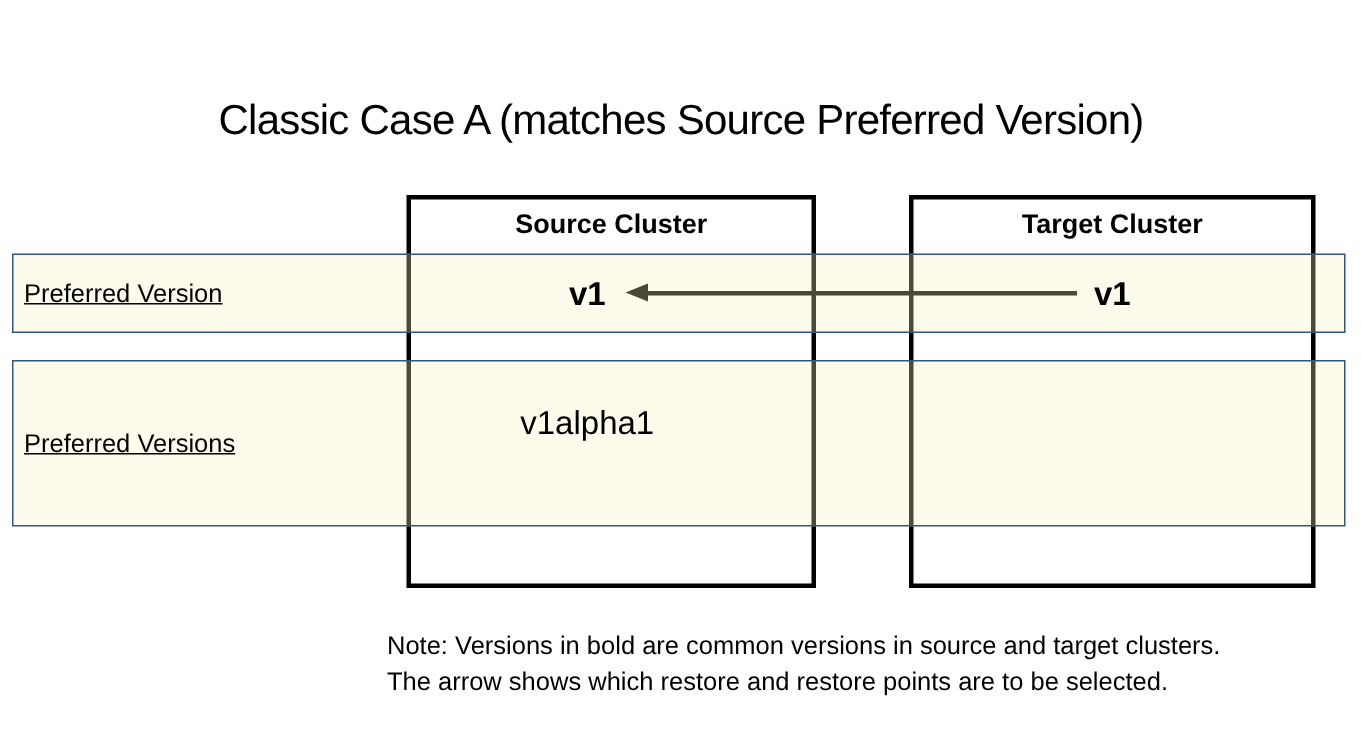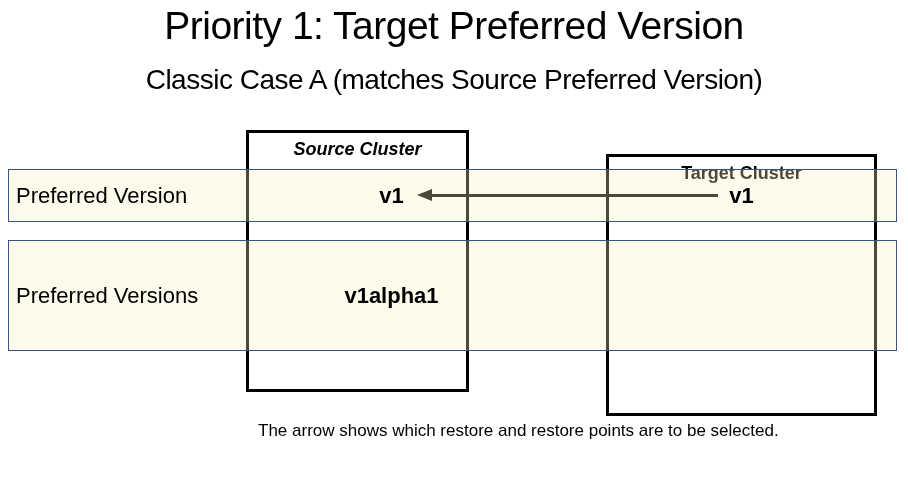--- a/index.html
+++ b/index.html
@@ -36,22 +36,22 @@
   }
   .cluster-box {
     position: absolute;
     top: 130px;
     height: 262px;
     border: 3px solid var(--box_border, #000000);
     box-sizing: border-box;
     background: transparent;
     z-index: 1;
   }
-  .cluster-box.source { left: 246px; width: 223px; font-style: italic; }
-  .cluster-box.target { left: 606px; width: 271px; margin-top: 24px; }
+  .cluster-box.source { left: 271px; width: 273px; }
+  .cluster-box.target { left: 606px; width: 271px; }
   .cluster-header {
     margin-top: 5px;
     text-align: center;
     font-size: 18px;
     font-weight: 700;
     line-height: 22px;
   }
   .band {
     position: absolute;
     left: 8px;
@@ -59,38 +59,39 @@
     background: rgba(248, 242, 190, 0.30); 
     border: 1px solid var(--band_border, #355580);
     box-sizing: border-box;
     z-index: 2;
   }
   .band.preferred { top: 169px; height: 53px; }
   .band.supported { top: 240px; height: 111px; }
   .row-label {
     position: absolute;
     left: 16px;
-    font-size: 22px;
+    font-size: 17px;
     z-index: 3;
     white-space: nowrap;
+    text-decoration: underline;
   }
   .row-label.preferred { top: 169px; height: 53px; line-height: 53px; }
   .row-label.supported { top: 240px; height: 111px; line-height: 111px; }
   .cell {
     position: absolute;
     text-align: center;
     font-size: 22px;
     line-height: 20px;
     z-index: 3;
     white-space: nowrap;
   }
   .cell.src { left: 255px; width: 273px; }
   .cell.tgt { left: 606px; width: 271px; }
   .cell.pref { top: 186px; font-weight: 700; }
-  .cell.supp { top: 286px; font-weight: 700; }
+  .cell.supp { top: 272px; font-weight: 400; }
   .arrow-line {
     position: absolute;
     left: 431px;
     top: 194px;
     width: 287px;
     height: 0;
     border-top: 3px solid var(--arrow, #4A4836);
     z-index: 3;
   }
   .arrow-head {
@@ -112,21 +113,20 @@
     line-height: 24px;
     z-index: 3;
     white-space: nowrap;
   }
 </style>
 </head>
 <body>
 
 <div class="slide">
 
-  <div class="title">Priority 1: Target Preferred Version</div>
   <div class="subtitle">Classic Case A (matches Source Preferred Version)</div>
 
   <div class="cluster-box source">
     <div class="cluster-header">Source Cluster</div>
   </div>
 
   <div class="cluster-box target">
     <div class="cluster-header">Target Cluster</div>
   </div>
 
@@ -137,16 +137,17 @@
   <div class="row-label supported">Preferred Versions</div>
 
   <div class="cell src pref">v1</div>
   <div class="cell tgt pref">v1</div>
   <div class="cell src supp">v1alpha1</div>
 
   <div class="arrow-line"></div>
   <div class="arrow-head"></div>
 
   <div class="note">
+    <div>Note: Versions in bold are common versions in source and target clusters.</div>
     <div>The arrow shows which restore and restore points are to be selected.</div>
   </div>
 
 </div>
 
 </body></html>

